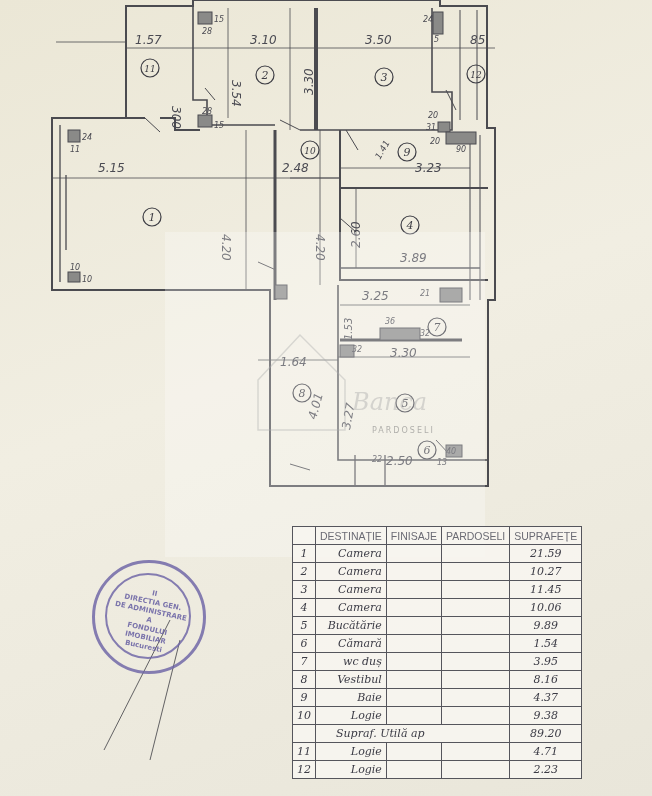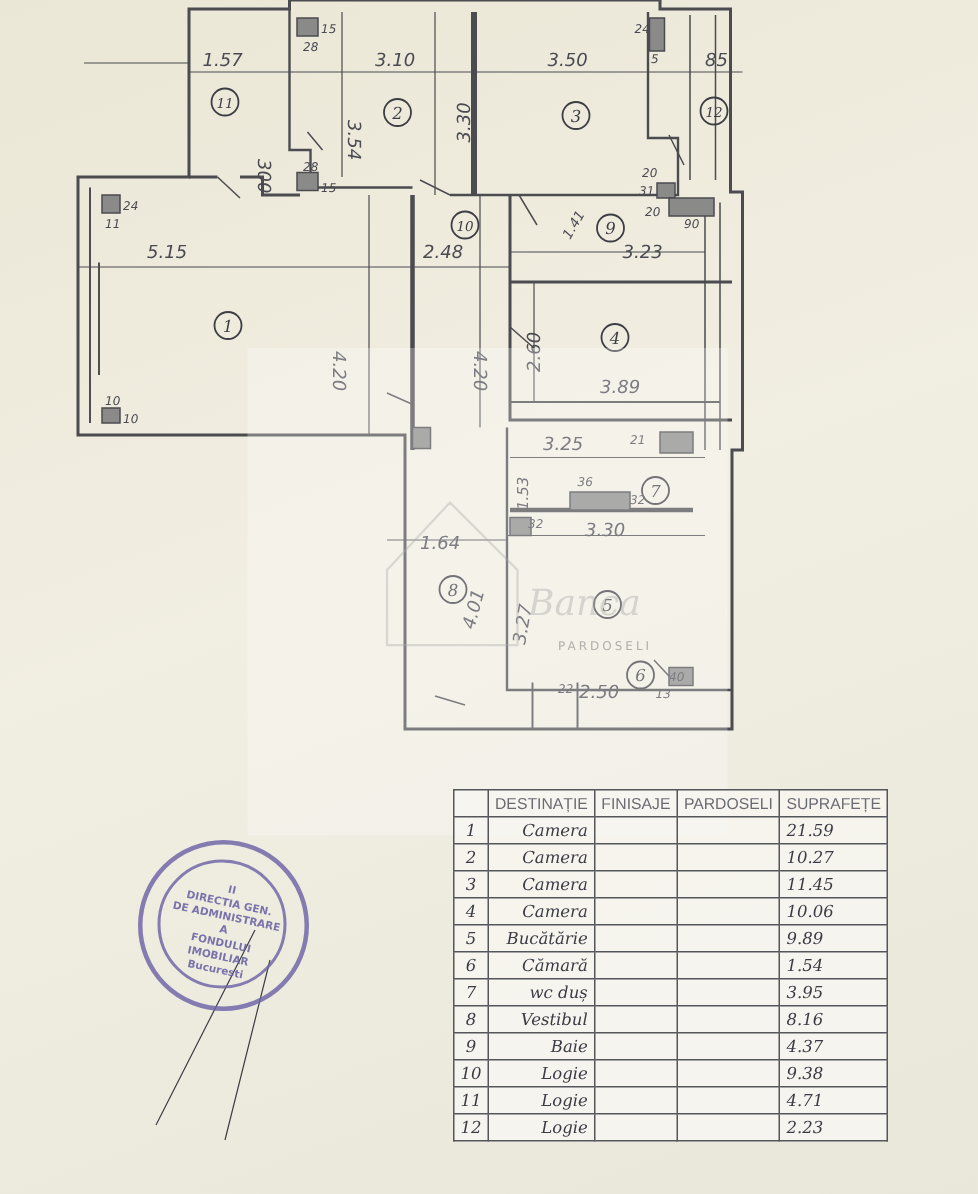--- a/index.html
+++ b/index.html
@@ -15,34 +15,34 @@
     .watermark-box {
       position: absolute; left: 165px; top: 232px; width: 320px; height: 325px;
       background: rgba(255,255,255,0.28); pointer-events: none;
     }
     .wm-text {
       position: absolute; left: 372px; top: 426px; font-size: 8px; letter-spacing: 2px;
       color: rgba(120,120,120,0.55); font-family: "DejaVu Sans", sans-serif;
     }
     table.legend {
       position: absolute; left: 292px; top: 526px; width: 274px;
-      border-collapse: collapse; background: rgba(247,245,240,0.9); margin-left: 10px;
+      border-collapse: collapse; background: rgba(247,245,240,0.9);
     }
     table.legend td, table.legend th {
       border: 1.3px solid #55555c; height: 17px; padding: 0 4px; font-size: 11px;
     }
     table.legend th {
       font-weight: normal; color: #6b6b74; font-size: 10.5px; text-align: center;
       font-family: "Liberation Sans", sans-serif;
     }
     table.legend td.num { width: 36px; text-align: center; }
     table.legend td.dest { width: 65px; text-align: right; }
     table.legend td.fin { width: 62px; }
     table.legend td.pard { width: 68px; }
-    table.legend td.area { width: 70px; }
+    table.legend td.area { width: 70px; text-align: center; }
     .hw { font-family: "DejaVu Serif", serif; font-style: italic; color: #3b3b45; font-size: 12px; }
     .stamp {
       position: absolute; left: 92px; top: 560px; width: 108px; height: 108px;
       border: 3px solid #6d64a6; border-radius: 50%; opacity: 0.82;
     }
     .stamp-inner {
       position: absolute; left: 10px; top: 10px; width: 82px; height: 82px;
       border: 2px solid #6d64a6; border-radius: 50%;
     }
     .stamp-text {
@@ -268,20 +268,25 @@
         <td class="area hw">4.37</td>
   </tr>
   <tr>
     <td class="num hw">10</td>
         <td class="dest hw">Logie</td>
         <td class="fin"></td>
         <td class="pard"></td>
         <td class="area hw">9.38</td>
   </tr>
   <tr>
+    <td class="num"></td>
+        <td class="hw" colspan="3" style="padding-left:20px">Supraf. Utilă ap</td>
+        <td class="area hw">89.20</td>
+  </tr>
+  <tr>
     <td class="num hw">11</td>
         <td class="dest hw">Logie</td>
         <td class="fin"></td>
         <td class="pard"></td>
         <td class="area hw">4.71</td>
   </tr>
   <tr>
     <td class="num hw">12</td>
         <td class="dest hw">Logie</td>
         <td class="fin"></td>

